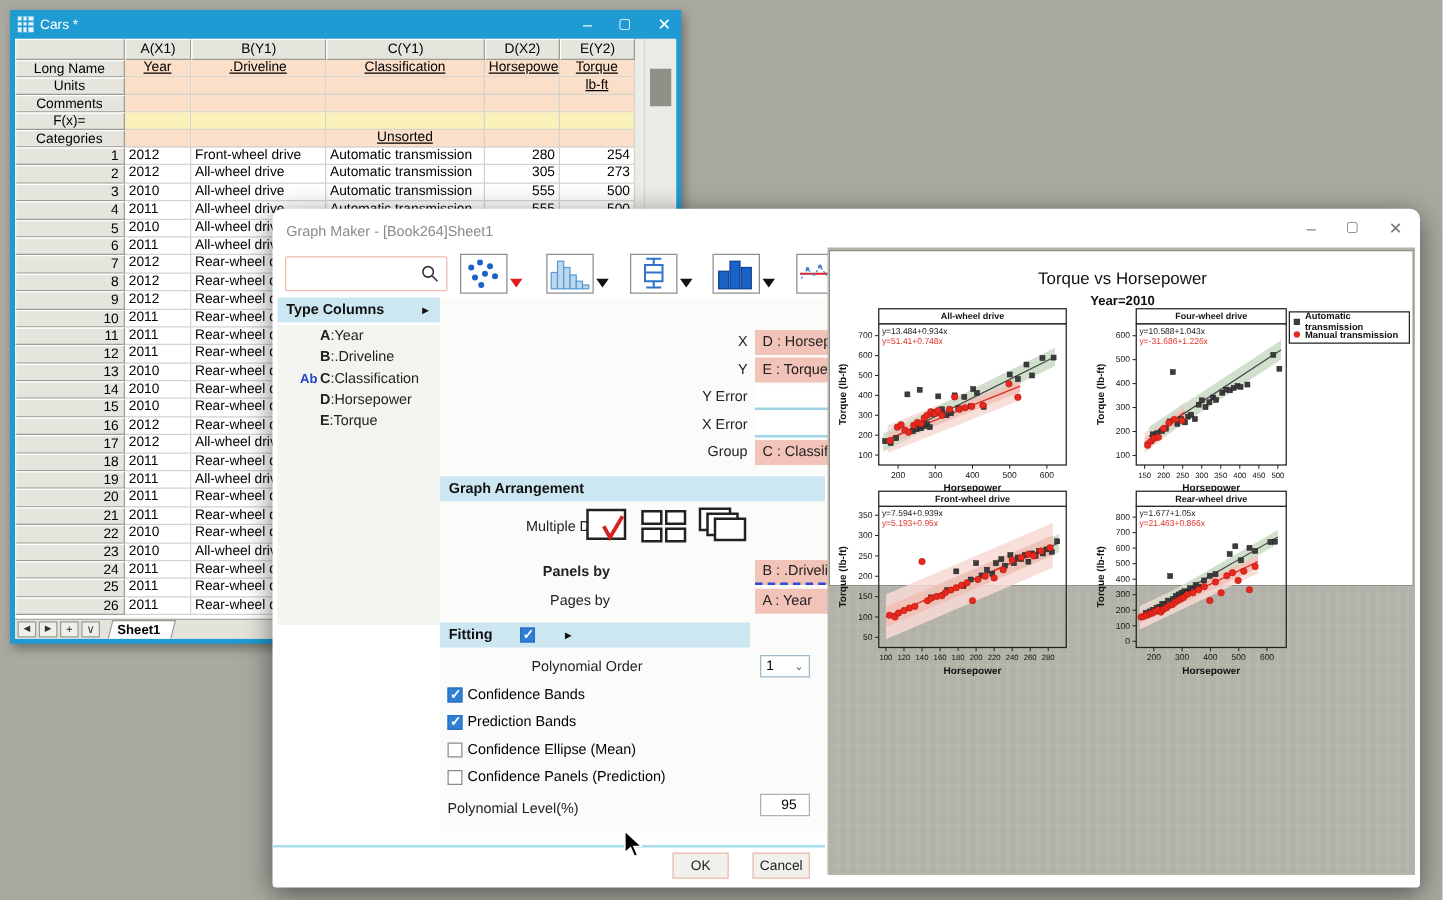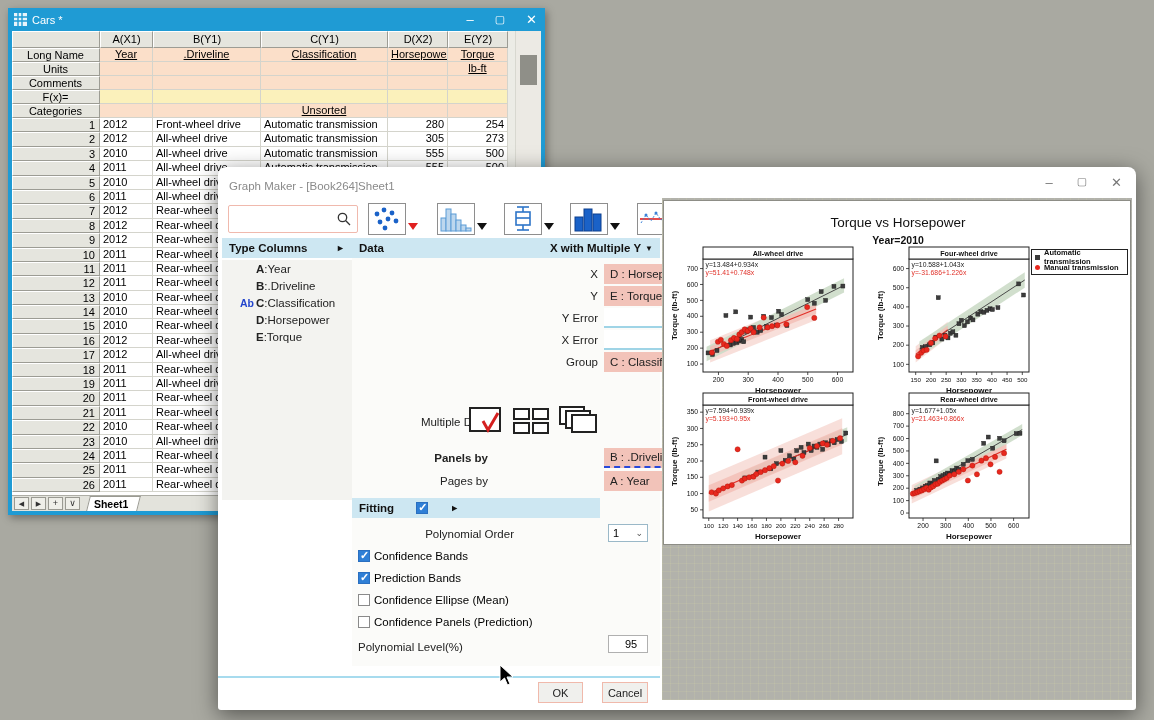--- a/index.html
+++ b/index.html
@@ -63,21 +63,21 @@
   .dropdown { position:absolute; left:390px; width:40px; height:18px; border:1px solid #9ab8c8; background:#fff; display:flex; align-items:center; padding:0 4px; font-size:11px; }
   .dropdown .dd { margin-left:auto; color:#555; font-size:9px; }
   .numinput { position:absolute; left:390px; width:40px; height:18px; border:1px solid #b0b0b0; background:#fff; line-height:16px; padding:0 16px; font-size:11px; }
   .divider { position:absolute; left:0px; top:509px; width:442px; height:2px; background:#a7dbee; }
   .btn { position:absolute; top:515px; height:21px; background:#f0f0ed; border:1px solid #f0b9ab; display:flex; align-items:center; justify-content:center; font-size:11px; color:#222; }
 
   
   .preview { position:absolute; left:444px; top:31px; width:470px; height:502px; background:#b2b2ab;
     background-image:repeating-linear-gradient(0deg, rgba(230,230,160,.12) 0 1px, transparent 1px 8px),
                      repeating-linear-gradient(90deg, rgba(230,230,160,.12) 0 1px, transparent 1px 8px); }
-  .graph-page { position:absolute; left:1px; top:2px; width:468px; height:345px; background:#fff; border:1px solid #8d8d86; }
+  .graph-page { position:absolute; left:1px; top:2px; width:468px; height:269px; background:#fff; border:1px solid #8d8d86; }
   .legend { position:absolute; left:367px; top:48px; width:97px; border:1px solid #222; background:#fff; padding:2px 3px; }
   .leg-row { display:flex; align-items:center; gap:4px; font-size:7.5px; font-weight:bold; color:#111; height:10px; }
   .leg-sq { width:5px; height:5px; background:#3c3c3c; flex:0 0 auto; }
   .leg-ci { width:5px; height:5px; border-radius:50%; background:#e8281e; flex:0 0 auto; }
 
   .cursor { position:absolute; left:499px; top:664px; z-index:5; }
 </style>
 </head>
 <body>
 
@@ -408,27 +408,20 @@
       </div>
       <div class="tc-item">
         <span class="tc-pre"></span>
         <span class="tc-key">E</span>
         <span>:Torque</span>
       </div>
     </div>
 
   <div class="mid-bg"></div>
 
-  <div class="sec-head" style="left:134px; top:71px; width:308px;">
-    <span>Data</span>
-    <span style="margin-left:auto; font-weight:bold; display:flex; align-items:center; gap:4px">
-      <span>X with Multiple Y</span>
-      <span style="font-size:8px">▼</span>
-    </span>
-  </div>
   <div class="flabel" style="left:270px; top:97px;">X</div>
   <div class="field filled" style="top:97px;">
     <span>D : Horsepower</span>
     <span class="clear">✕</span>
   </div>
   <div class="flabel" style="left:270px; top:119px;">Y</div>
   <div class="field filled" style="top:119px;">
     <span>E : Torque</span>
     <span class="clear">✕</span>
   </div>
@@ -439,20 +432,23 @@
   <div class="flabel" style="left:270px; top:163px;">X Error</div>
   <div class="field optional" style="top:163px;">
     <span>Optional</span>
   </div>
   <div class="flabel" style="left:270px; top:185px;">Group</div>
   <div class="field filled" style="top:185px;">
     <span>C : Classification</span>
     <span class="clear">✕</span>
   </div>
 
+  <div class="sec-head" style="left:134px; top:214px; width:308px;">
+    <span>Graph Arrangement</span>
+  </div>
   <div class="flabel" style="left:160px; top:245px;">Multiple Data</div>
   <svg class="mdicon" style="left:250px; top:238px;" width="34" height="30" viewBox="0 0 34 30">
     <rect x="2" y="3" width="30" height="23" fill="#fff" stroke="#222" stroke-width="2"></rect>
     <polyline points="15,16 20,25 30,8" fill="none" stroke="#d42020" stroke-width="3"></polyline>
   </svg>
   <svg class="mdicon" style="left:294px; top:240px;" width="38" height="28" viewBox="0 0 38 28">
     <g fill="#fff" stroke="#222" stroke-width="2">
       <rect x="2" y="2" width="15" height="10"></rect>
         <rect x="21" y="2" width="15" height="10"></rect>
       <rect x="2" y="16" width="15" height="10"></rect>

